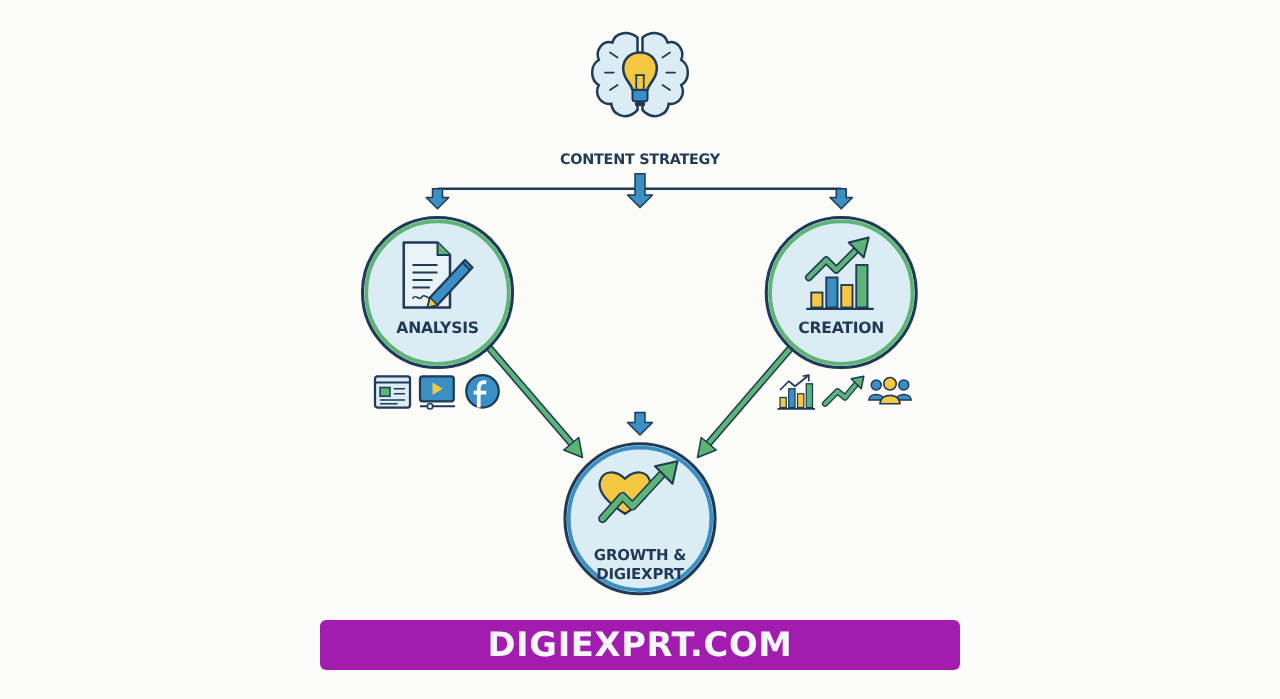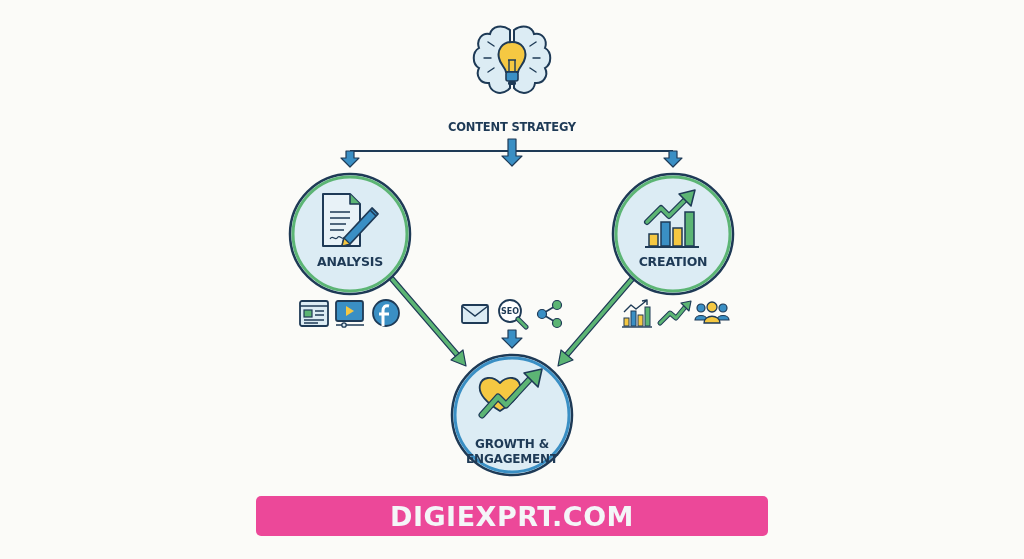--- a/index.html
+++ b/index.html
@@ -20,21 +20,21 @@
     white-space: nowrap;
   }
   .root-label { left: 412px; top: 120px; width: 200px; font-size: 11.5px; }
   .node { position: absolute; }
   .node svg { position: absolute; left: 0; top: 0; }
   .node-label { position: absolute; left: 0; width: 124px; font-size: 12.5px; }
   .node-label.growth { font-size: 12px; line-height: 15px; top: 84px; }
   .icon-row { position: absolute; }
   .banner {
     position: absolute; left: 256px; top: 496px; width: 512px; height: 40px;
-    background: #ec4899;
+    background: #a21caf;
     border-radius: 5px;
     display: flex; align-items: center; justify-content: center;
   }
   .banner span {
     color: #f4f6f8; font-weight: bold; font-size: 27px; letter-spacing: 0.5px;
     font-family: "DejaVu Sans", sans-serif;
   }
 </style>
 </head>
 <body>
@@ -146,40 +146,20 @@
         <path d="M38 27 L66 27" stroke="#1e3a56" stroke-width="1.5"></path>
         <circle cx="46" cy="27" r="2.2" fill="#dcecf4" stroke="#1e3a56" stroke-width="1.3"></circle>
       </g>
       <g>
         <circle cx="88" cy="15" r="13" fill="#3a8fc4" stroke="#1e3a56" stroke-width="1.8"></circle>
         <path d="M91 8 C87 7 85 9 85 13 L85 28 M81 16 L91 16" fill="none" stroke="#ffffff" stroke-width="3"></path>
       </g>
     </svg>
   </div>
 
-  <div class="icon-row" style="left:460px; top:298px;">
-    <svg width="110" height="32" viewBox="0 0 110 32">
-      <g>
-        <rect x="2" y="7" width="26" height="18" rx="1.5" fill="#dcecf4" stroke="#1e3a56" stroke-width="1.8"></rect>
-        <path d="M2 8 L15 18 L28 8" fill="none" stroke="#1e3a56" stroke-width="1.5"></path>
-      </g>
-      <g>
-        <circle cx="50" cy="13" r="11" fill="#ffffff" stroke="#1e3a56" stroke-width="1.8"></circle>
-        <text x="50" y="16" font-size="8" font-weight="bold" fill="#1e3a56" text-anchor="middle" font-family="DejaVu Sans, sans-serif">SEO</text>
-        <path d="M58 21 L66 29" stroke="#1e3a56" stroke-width="5" stroke-linecap="round"></path>
-        <path d="M58 21 L66 29" stroke="#5cb574" stroke-width="3" stroke-linecap="round"></path>
-      </g>
-      <g>
-        <path d="M82 16 L97 7 M82 16 L97 25" stroke="#1e3a56" stroke-width="1.6"></path>
-        <circle cx="82" cy="16" r="4.5" fill="#3a8fc4" stroke="#1e3a56" stroke-width="1.2"></circle>
-        <circle cx="97" cy="7" r="4.5" fill="#5cb574" stroke="#1e3a56" stroke-width="1.2"></circle>
-        <circle cx="97" cy="25" r="4.5" fill="#5cb574" stroke="#1e3a56" stroke-width="1.2"></circle>
-      </g>
-    </svg>
-  </div>
 
   <div class="icon-row" style="left:620px; top:298px;">
     <svg width="112" height="32" viewBox="0 0 112 32">
       <g>
         <rect x="4" y="20" width="5" height="8" fill="#f5c842" stroke="#1e3a56" stroke-width="1"></rect>
         <rect x="11" y="13" width="5" height="15" fill="#3a8fc4" stroke="#1e3a56" stroke-width="1"></rect>
         <rect x="18" y="17" width="5" height="11" fill="#f5c842" stroke="#1e3a56" stroke-width="1"></rect>
         <rect x="25" y="9" width="5" height="19" fill="#5cb574" stroke="#1e3a56" stroke-width="1"></rect>
         <path d="M2 29 L32 29" stroke="#1e3a56" stroke-width="1.4"></path>
         <path d="M4 14 L11 7 L16 11 L26 3 M22 3 L27 2 L27 7" fill="none" stroke="#1e3a56" stroke-width="1.4" stroke-linejoin="round"></path>
@@ -206,20 +186,20 @@
       <circle cx="62" cy="62" r="57" fill="none" stroke="#3a8fc4" stroke-width="3"></circle>
       <g>
         <path d="M50 58 C34 48 28 40 30 32 C32 24 42 22 50 30 C58 22 68 24 70 32 C72 40 66 48 50 58 Z" fill="#f5c842" stroke="#1e3a56" stroke-width="1.8" stroke-linejoin="round"></path>
         <path d="M32 62 L48 44 L56 52 L80 26" fill="none" stroke="#1e3a56" stroke-width="7" stroke-linejoin="round" stroke-linecap="round"></path>
         <path d="M32 62 L48 44 L56 52 L80 26" fill="none" stroke="#5cb574" stroke-width="4.5" stroke-linejoin="round" stroke-linecap="round"></path>
         <path d="M74 20 L92 16 L88 34 Z" fill="#5cb574" stroke="#1e3a56" stroke-width="1.6" stroke-linejoin="round"></path>
       </g>
     </svg>
     <div class="label node-label growth">
       <div>GROWTH &amp;</div>
-      <div>ENGAGEMENT</div>
+      <div>DIGIEXPRT</div>
     </div>
   </div>
 
   <div class="banner">
     <span>DIGIEXPRT.COM</span>
   </div>
 </div>
 
 </body></html>

